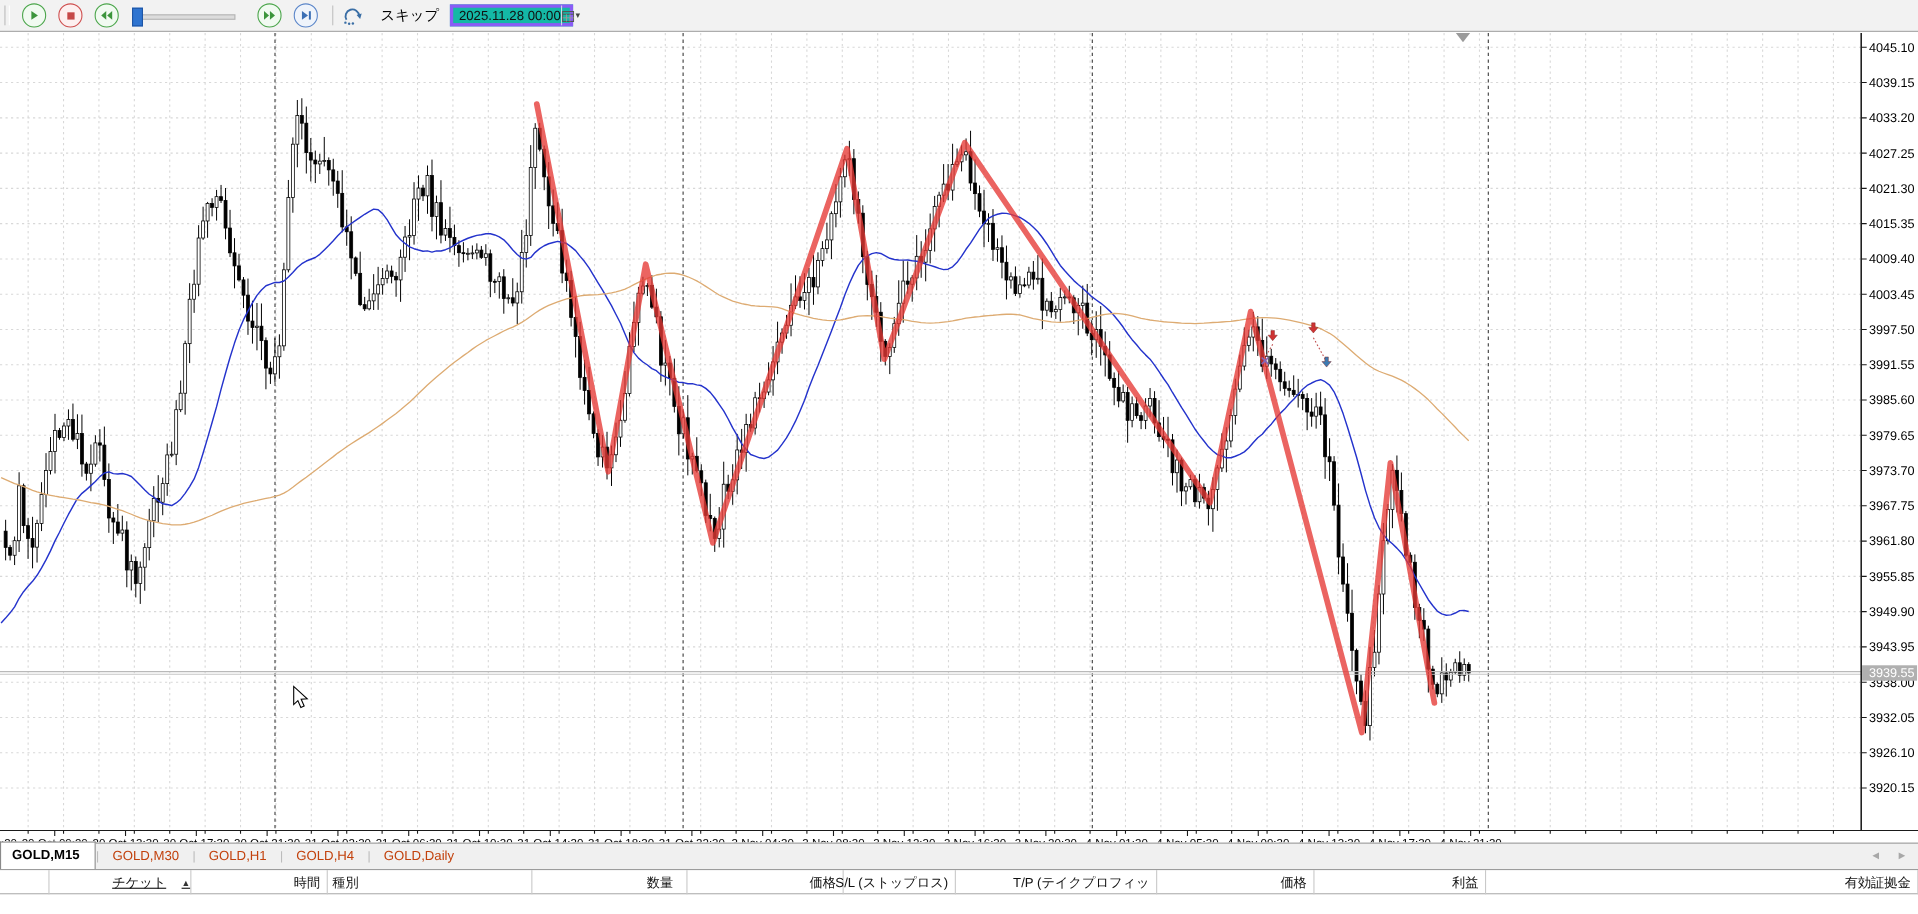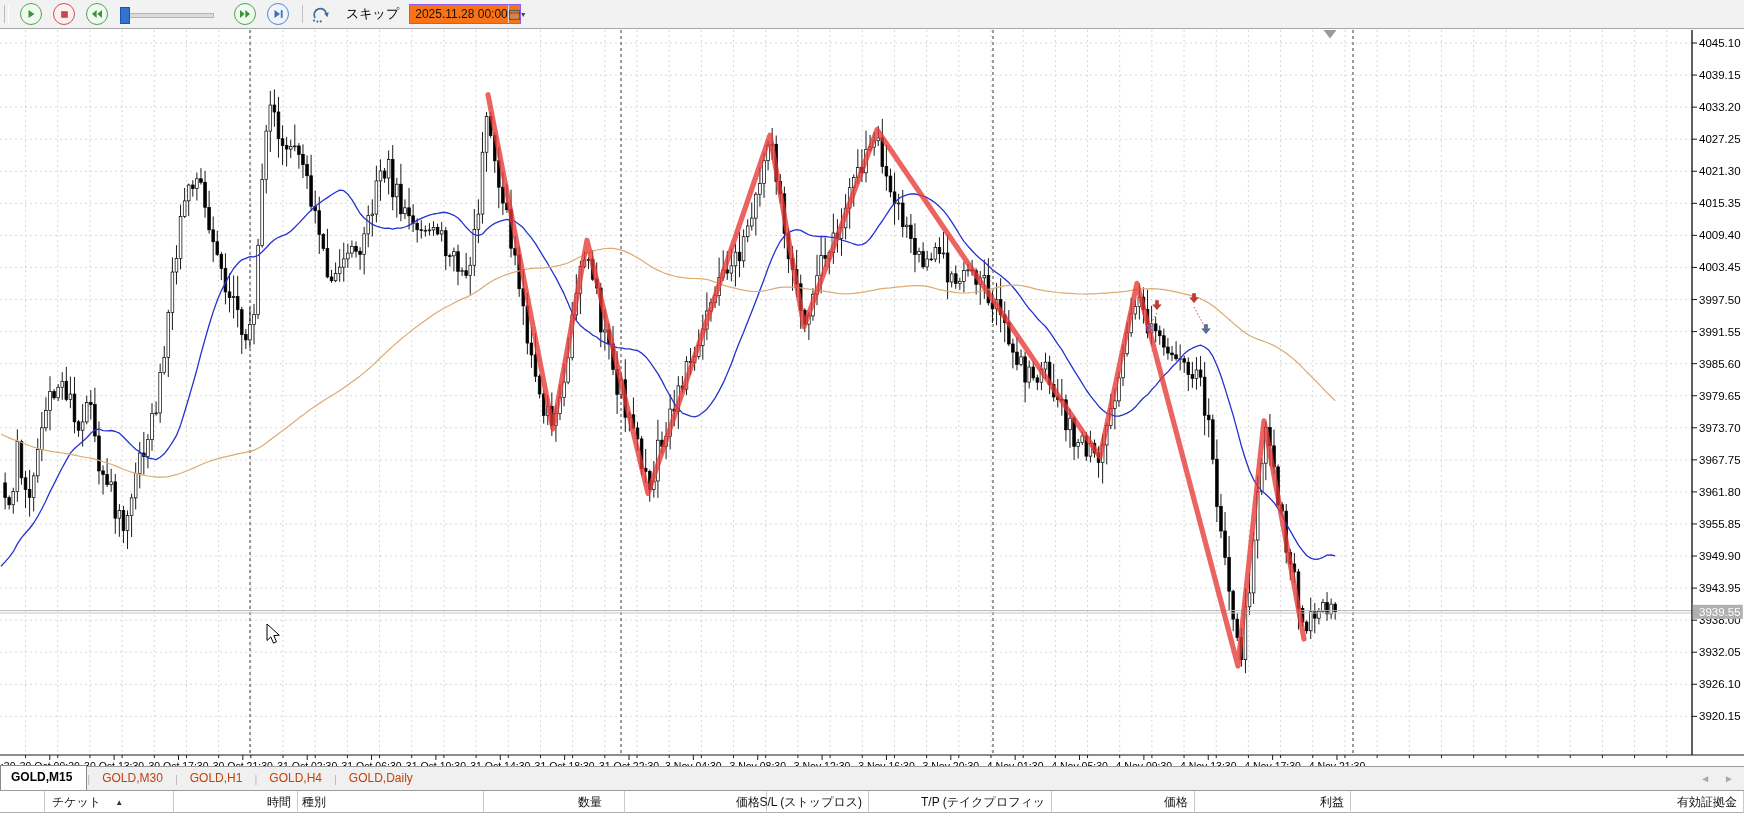--- a/index.html
+++ b/index.html
@@ -14,22 +14,22 @@
   .tbtn svg{display:block}
   .green{border:1.6px solid #4ca64c;background:#f1faf1;}
   .red{border:1.6px solid #cf5050;background:#fdf0f0;}
   .blue{border:1.6px solid #5b86c9;background:#eff4fb;}
   #slider{position:relative;width:92px;height:18px;margin-left:12px;cursor:pointer;}
   #slider .track{position:absolute;left:0;top:8px;width:92px;height:3px;background:#dcdcdc;border:1px solid #b5b5b5;}
   #slider .handle{position:absolute;top:2px;width:8px;height:15px;background:#2f74d0;border:1px solid #1d55a6;}
   .tsep{width:1px;height:18px;background:#c0c0c0;margin-left:13px;}
   #skip-group{display:flex;align-items:center;margin-left:8px;}
   #skip-label{font-size:13px;color:#000000;margin-left:16px;}
-  #date-box{display:flex;align-items:center;margin-left:10px;width:112px;height:20px;background:#f97316;
-    border:1px solid #8b5cf6;box-sizing:border-box;}
+  #date-box{display:flex;align-items:center;margin-left:10px;width:112px;height:20px;background:#14b8a6;
+    border:3px solid #8b5cf6;box-sizing:border-box;}
   #date-value{flex:1;font-size:12px;color:#111;padding-left:5px;white-space:nowrap;}
   #cal-btn{width:17px;height:18px;display:flex;align-items:center;justify-content:center;cursor:pointer;border-left:1px solid #d0d8e4;}
   #drop-btn{width:11px;height:18px;display:flex;align-items:center;justify-content:center;font-size:7px;color:#444;cursor:pointer;}
   
   #chart{position:absolute;left:0;top:28px;}
   
   #tabbar{position:absolute;left:0;top:766px;width:1744px;height:24px;background:#f0f0f0;
     border-top:1px solid #9c9c9c;display:flex;align-items:flex-end;box-sizing:border-box;}
   .tab{font-size:12px;color:#c2410c;padding:4px 12px 5px 12px;cursor:pointer;white-space:nowrap;}
   .tab.active{background:#fff;color:#000;border:1px solid #8a8a8a;border-bottom:none;padding:4px 14px 6px 10px;font-weight:bold;}
@@ -1028,24 +1028,24 @@
       <span class="tabdiv">|</span>
       <div class="tab">GOLD,Daily</div>
       <div id="tab-scroll">
         <span>◄</span>
         <span>►</span>
       </div>
     </div>
 
   <div id="gridhead">
       <div class="hcell" style="left: 0px; width: 45px; text-align: left; padding: 0px 0px 0px 7px; box-sizing: border-box;"></div>
-      <div class="hcell" style="left: 45px; width: 129px; text-align: left; padding: 0px 12px 0px 7px; box-sizing: border-box;">チケット<span class="sort">▲</span></div>
+      <div class="hcell" style="left: 45px; width: 129px; text-align: right; padding: 0px 0px 0px 7px; box-sizing: border-box; text-decoration: underline;">チケット<span class="sort">▲</span></div>
       <div class="hcell" style="left: 174px; width: 124px; text-align: right; padding: 0px 6px 0px 0px; box-sizing: border-box;">時間</div>
       <div class="hcell" style="left: 302px; width: 182px; padding: 0px 6px 0px 0px; box-sizing: border-box;">種別</div>
-      <div class="hcell" style="left: 480px; width: 145px; text-align: right; padding: 0px 22px 0px 0px; box-sizing: border-box;">数量</div>
+      <div class="hcell" style="left: 480px; width: 145px; text-align: right; padding: 0px 12px 0px 0px; box-sizing: border-box;">数量</div>
       <div class="hcell" style="left: 625px; width: 142px; text-align: right; padding: 0px 6px 0px 0px; box-sizing: border-box;">価格</div>
       <div class="hcell" style="left: 724px; width: 145px; text-align: right; padding: 0px 6px 0px 0px; box-sizing: border-box;">S/L (ストップロス)</div>
       <div class="hcell" style="left: 912px; width: 140px; text-align: right; padding: 0px 6px 0px 0px; box-sizing: border-box;">T/P (テイクプロフィット)</div>
       <div class="hcell" style="left: 1052px; width: 143px; text-align: right; padding: 0px 6px 0px 0px; box-sizing: border-box;">価格</div>
       <div class="hcell" style="left: 1195px; width: 156px; text-align: right; padding: 0px 6px 12px 0px; box-sizing: border-box;">利益</div>
       <div class="hcell" style="left: 1351px; width: 393px; text-align: right; padding: 0px 6px 0px 0px; box-sizing: border-box;">有効証拠金</div>
     </div>
 
 </div>
 

